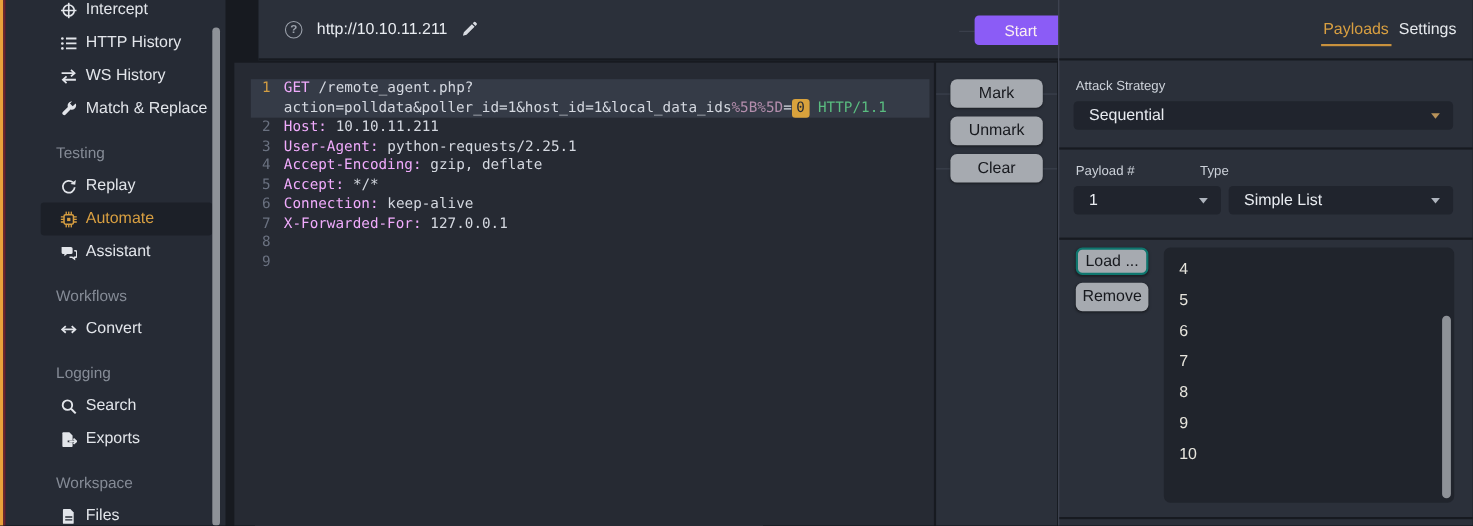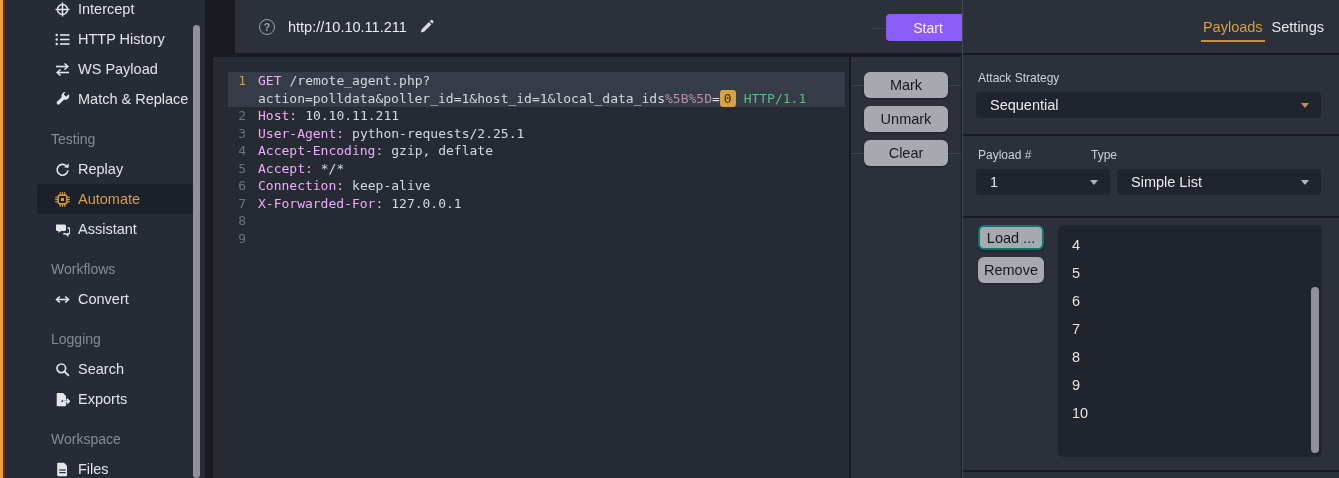--- a/index.html
+++ b/index.html
@@ -113,21 +113,21 @@
       </div>
       <div class="item">
         <span class="icn">
           <svg width="15" height="15" viewBox="0 0 15 15">
               <line x1="1" y1="4.5" x2="12" y2="4.5" stroke="#e2e5ea" stroke-width="1.6"></line>
               <polyline points="9.5,1.5 12.8,4.5 9.5,7.5" fill="none" stroke="#e2e5ea" stroke-width="1.6"></polyline>
               <line x1="14" y1="10.5" x2="3" y2="10.5" stroke="#e2e5ea" stroke-width="1.6"></line>
               <polyline points="5.5,7.5 2.2,10.5 5.5,13.5" fill="none" stroke="#e2e5ea" stroke-width="1.6"></polyline>
             </svg>
         </span>
-        <span class="lbl">WS Payload</span>
+        <span class="lbl">WS History</span>
       </div>
       <div class="item">
         <span class="icn">
           <svg width="15" height="15" viewBox="0 0 15 15">
               <path d="M14.2 3.6a3.9 3.9 0 0 1-5.1 4L4.7 12a1.7 1.7 0 1 1-2.4-2.4l4.4-4.4a3.9 3.9 0 0 1 4-5.1L8.6 2.2l2.5 2.5 2.6-2.5c.3.4.5.9.5 1.4z" fill="#e2e5ea"></path>
             </svg>
         </span>
         <span class="lbl">Match &amp; Replace</span>
       </div>
 

